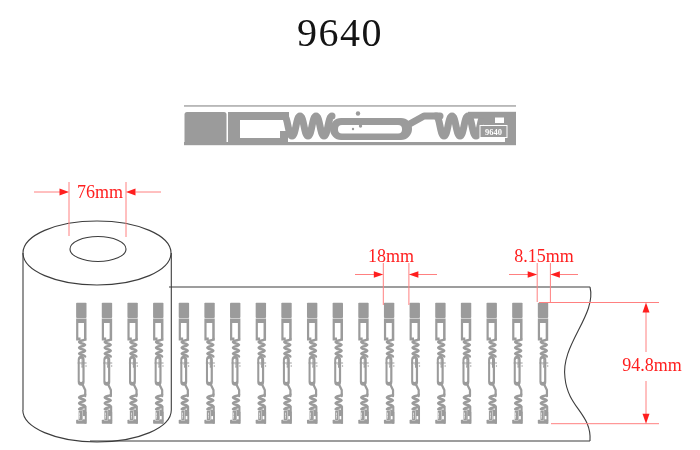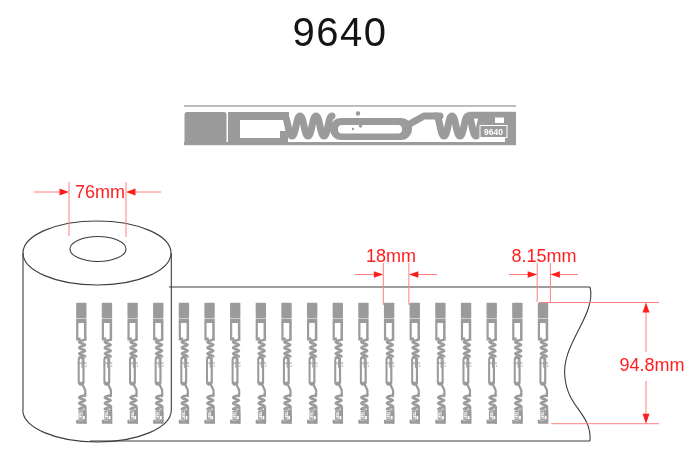--- a/index.html
+++ b/index.html
@@ -1,17 +1,17 @@
 <!DOCTYPE html>
 <html style="--gray: #9b9b9b; --outline: #3d3d3d; --red: #ff1e1e; --redline: #ff8080; --bg: #ffffff;"><head>
 <meta charset="utf-8">
 <style>
   html,body{margin:0;padding:0;background:#fff;}
   .stage{position:relative;width:700px;height:450px;background:var(--bg,#fff);overflow:hidden;
-         font-family:Liberation Sans, sans-serif;}
+         font-family:Liberation Serif, serif;}
   svg{display:block;}
   .outline{stroke:var(--outline,#3d3d3d);stroke-width:1.1;fill:none;}
   .gray{fill:var(--gray,#9b9b9b);}
   .tr{stroke:var(--gray,#9b9b9b);stroke-width:7;fill:none;stroke-linecap:round;stroke-linejoin:round;}
   .redline{stroke:var(--redline,#ff8080);stroke-width:1;fill:none;}
   .redarrow{fill:var(--red,#ff1e1e);}
   .redtext{fill:var(--red,#ff1e1e);font-size:18px;}
   .title-text{fill:#141414;font-size:40px;letter-spacing:1.5px;}
   .chip-text{fill:#ffffff;font-size:8.5px;font-weight:bold;}
 </style>

